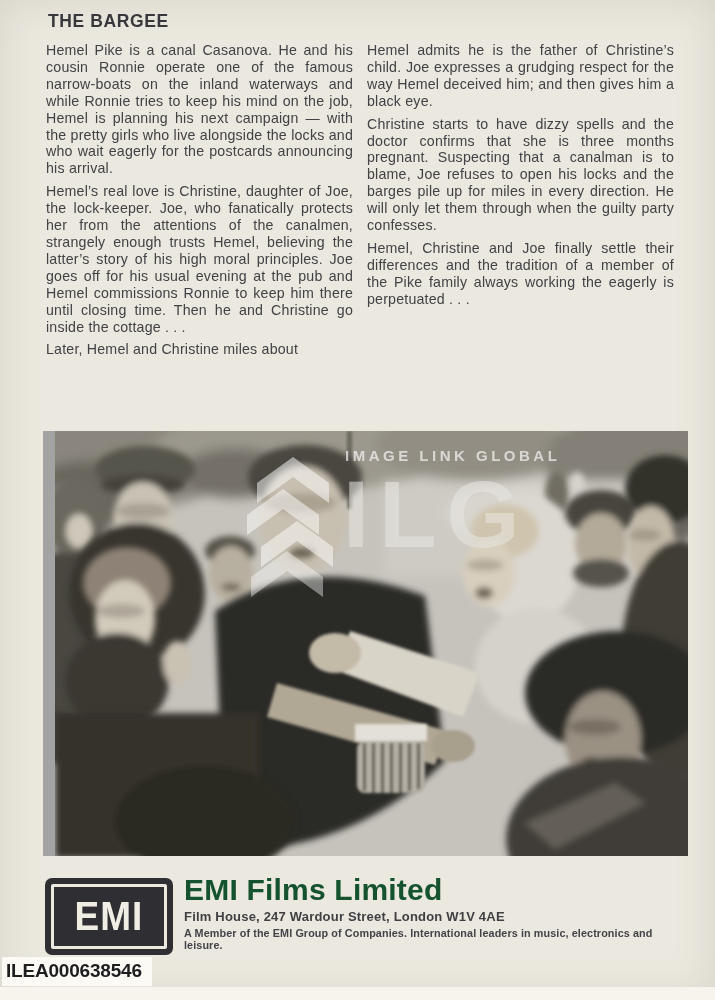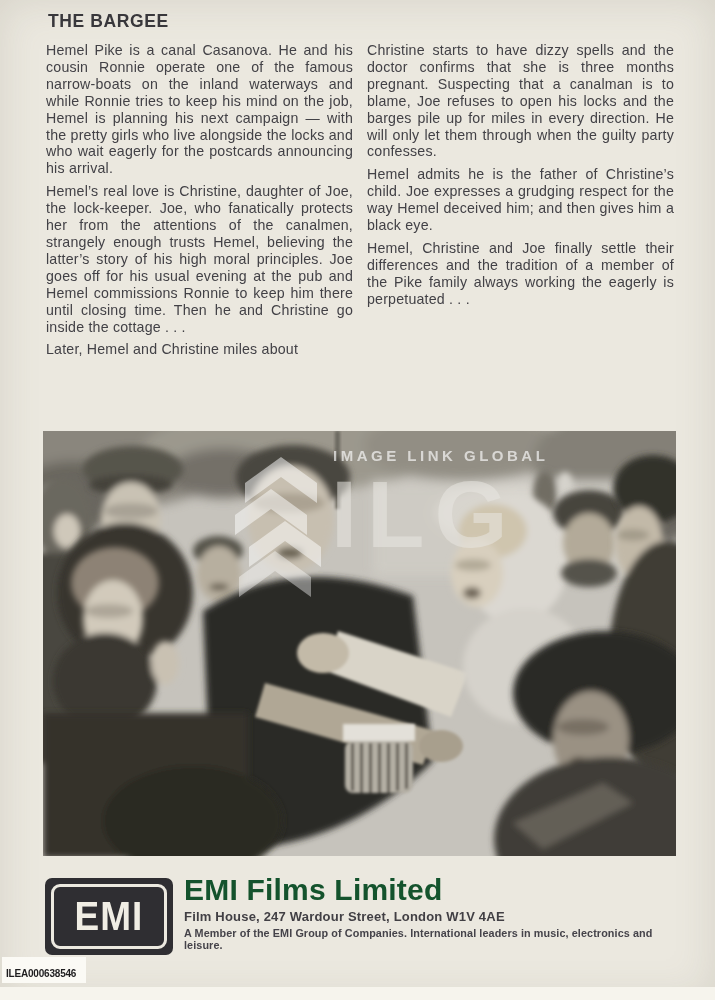--- a/index.html
+++ b/index.html
@@ -24,36 +24,36 @@
   }
   .col{
     width:307px;
     font-size:14.2px;line-height:16.9px;letter-spacing:0.2px;
     color:#424146;
     text-align:justify;
   }
   .col p{margin:0 0 6px 0;}
   .photo{
     position:absolute;left:43px;top:431px;width:633px;height:425px;
-    background:#a3a3a3;overflow:hidden;
+    background:#a3a3a3;overflow:hidden;padding-left:12px;
   }
   .photo svg{display:block;}
   .footer{
     position:absolute;left:45px;top:874px;width:630px;
     display:flex;align-items:flex-start;gap:11px;
   }
   .emi-logo{
     width:128px;height:77px;margin-top:4px;
     background:#2f2e32;border-radius:7px;
     box-sizing:border-box;padding:6px;
     flex:none;
   }
   .emi-logo-inner{
     width:100%;height:100%;box-sizing:border-box;
-    border:3px solid #ece9e0;border-radius:9px;
+    border:3px solid #ece9e0;border-radius:2px;
     background:#2f2e32;
     display:flex;align-items:center;justify-content:center;
   }
   .emi-logo-text{
     color:#f0ede4;font-weight:bold;font-size:37px;letter-spacing:1px;
     transform:scaleY(1.08);line-height:1;
   }
   .footer-text{flex:1;}
   .company-name{
     font-size:30px;font-weight:bold;color:#14532d;
@@ -63,22 +63,22 @@
     font-size:13px;font-weight:bold;color:#413f44;
     line-height:1.2;margin:0 0 2px 0;letter-spacing:0.2px;
     white-space:pre-wrap;
   }
   .tagline{
     font-size:10.8px;font-weight:bold;color:#45434a;
     margin:3px 0 16px 0;letter-spacing:0.1px;
   }
   .catalog-label{
     position:absolute;left:2px;top:957px;
-    background:#fbfaf5;padding:11px 10px 4px 4px;
-    font-size:10px;font-weight:bold;color:#1e1d1f;
+    background:#fbfaf5;padding:3px 10px 4px 4px;
+    font-size:19px;font-weight:bold;color:#1e1d1f;
     letter-spacing:-0.2px;
   }
   .bottom-strip{
     position:absolute;left:0;bottom:0;width:715px;height:13px;
     background:#f6f4ed;
   }
 </style>
 </head>
 <body>
 
@@ -86,22 +86,22 @@
 
   <div class="page-title">THE BARGEE</div>
 
   <div class="columns">
     <div class="col">
       <p>Hemel Pike is a canal Casanova. He and his cousin Ronnie operate one of the famous narrow-boats on the inland waterways and while Ronnie tries to keep his mind on the job, Hemel is planning his next campaign — with the pretty girls who live alongside the locks and who wait eagerly for the postcards announcing his arrival.</p>
       <p>Hemel’s real love is Christine, daughter of Joe, the lock-keeper. Joe, who fanatically protects her from the attentions of the canalmen, strangely enough trusts Hemel, believing the latter’s story of his high moral principles. Joe goes off for his usual evening at the pub and Hemel commissions Ronnie to keep him there until closing time. Then he and Christine go inside the cottage . . .</p>
       <p>Later, Hemel and Christine miles about</p>
     </div>
     <div class="col">
+      <p>Hemel admits he is the father of Christine’s child. Joe expresses a grudging respect for the way Hemel deceived him; and then gives him a black eye.</p>
       <p>Christine starts to have dizzy spells and the doctor confirms that she is three months pregnant. Suspecting that a canalman is to blame, Joe refuses to open his locks and the barges pile up for miles in every direction. He will only let them through when the guilty party confesses.</p>
-      <p>Hemel admits he is the father of Christine’s child. Joe expresses a grudging respect for the way Hemel deceived him; and then gives him a black eye.</p>
       <p>Hemel, Christine and Joe finally settle their differences and the tradition of a member of the Pike family always working the eagerly is perpetuated . . .</p>
     </div>
   </div>
 
   <div class="photo">
     <svg width="633" height="425" viewBox="0 0 633 425" xmlns="http://www.w3.org/2000/svg">
       <defs>
         <filter id="b6" x="-40%" y="-40%" width="180%" height="180%">
             <feGaussianBlur stdDeviation="6"></feGaussianBlur>
           </filter>

